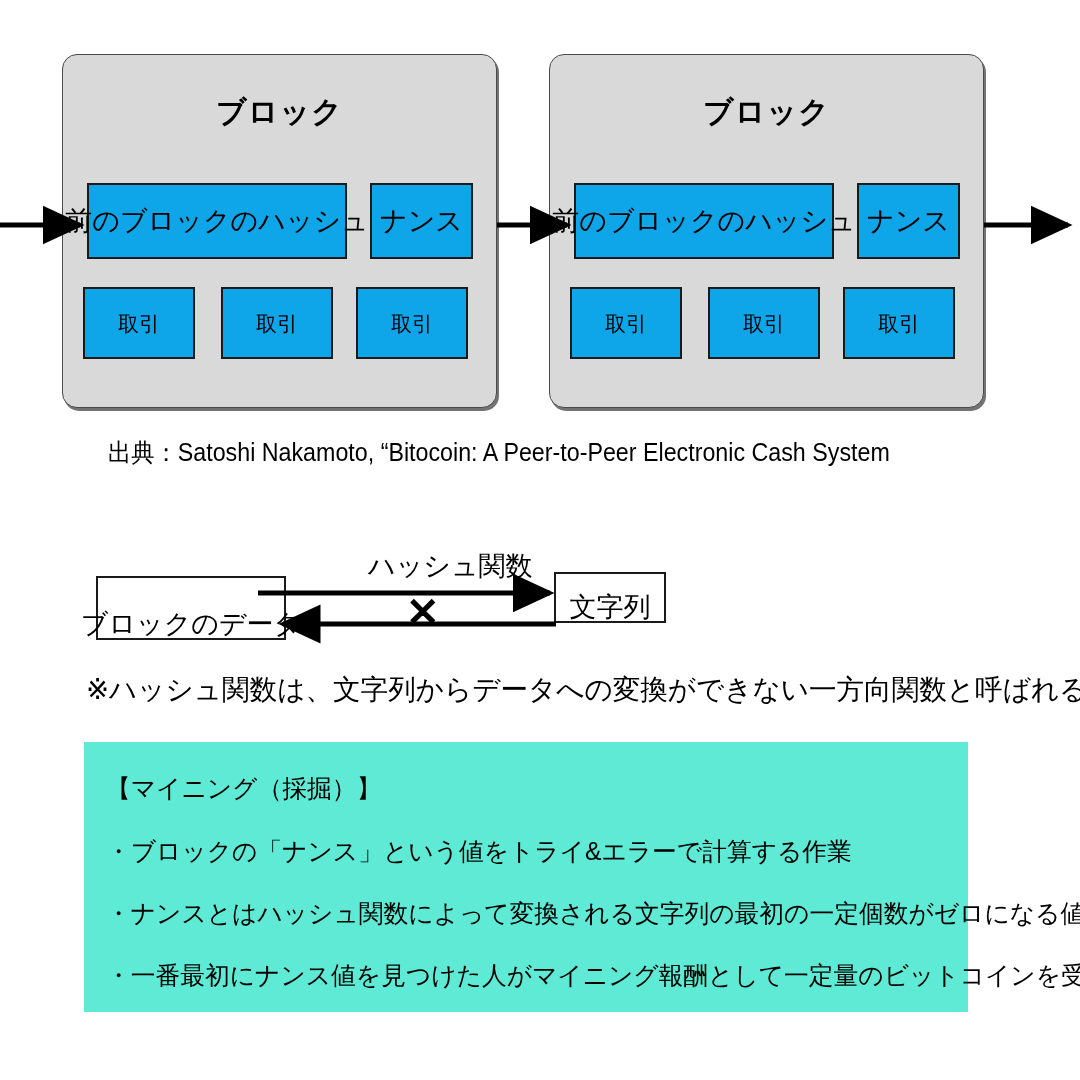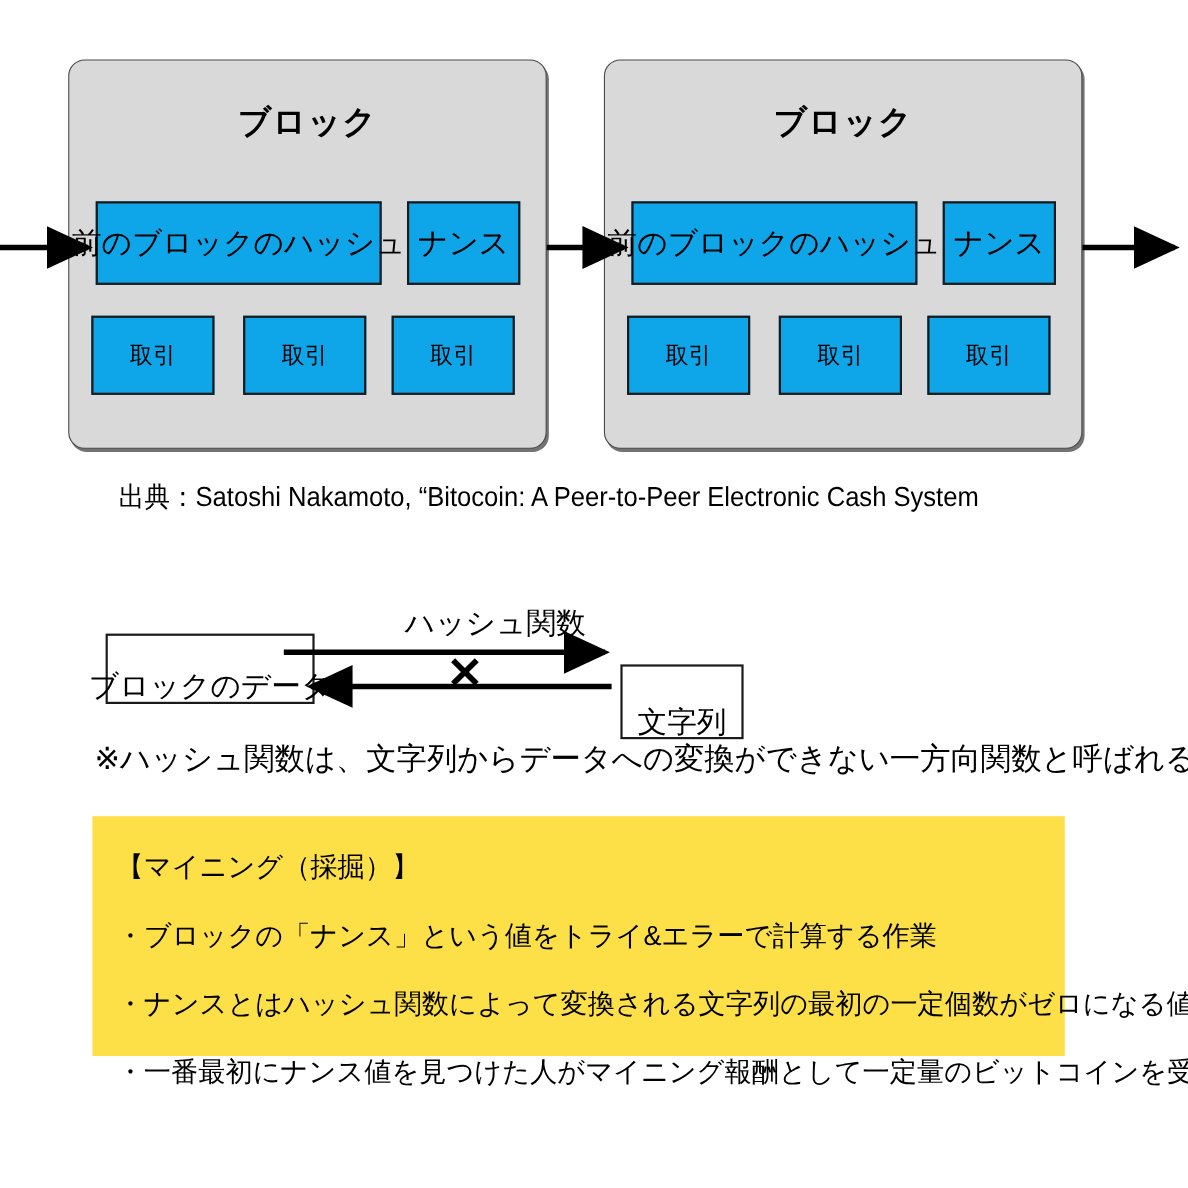--- a/index.html
+++ b/index.html
@@ -123,22 +123,22 @@
     transform: scaleX(0.985);
     transform-origin: left center;
   }
 
   
   .mining-panel {
     position: absolute;
     left: 84px;
     top: 742px;
     width: 884px;
-    height: 218px;
-    background: #fde047;
+    height: 270px;
+    background: #5eead4;
     box-sizing: border-box;
     padding: 34px 22px 0 22px;
   }
   .mining-line {
     font-size: 25px;
     line-height: 1;
     white-space: nowrap;
     margin-bottom: 37px;
     transform: scaleX(0.99);
     transform-origin: left center;
@@ -216,21 +216,21 @@
     </g>
   </svg>
 
   <div class="caption">出典：Satoshi Nakamoto, “Bitocoin: A Peer-to-Peer Electronic Cash System</div>
 
   <div>
     <div class="hf-box" style="left:96px; top:576px; width:190px; height:64px;">
       <span>ブロックのデータ</span>
     </div>
 
-    <div class="hf-box" style="left:554px; top:604px; width:112px; height:68px;margin-left:10px;">
+    <div class="hf-box" style="left:554px; top:572px; width:112px; height:51px;">
       <span>文字列</span>
     </div>
 
     <div class="hf-label" style="left:368px; top:553px;">ハッシュ関数</div>
 
     <svg class="arrows" viewBox="0 0 1080 1080">
       <defs>
         <marker id="ah2" markerWidth="9" markerHeight="9" refX="7.5" refY="4.5" orient="auto" markerUnits="strokeWidth">
           <path d="M0,0.6 L8.4,4.5 L0,8.4 z" fill="#000000"></path>
         </marker>

